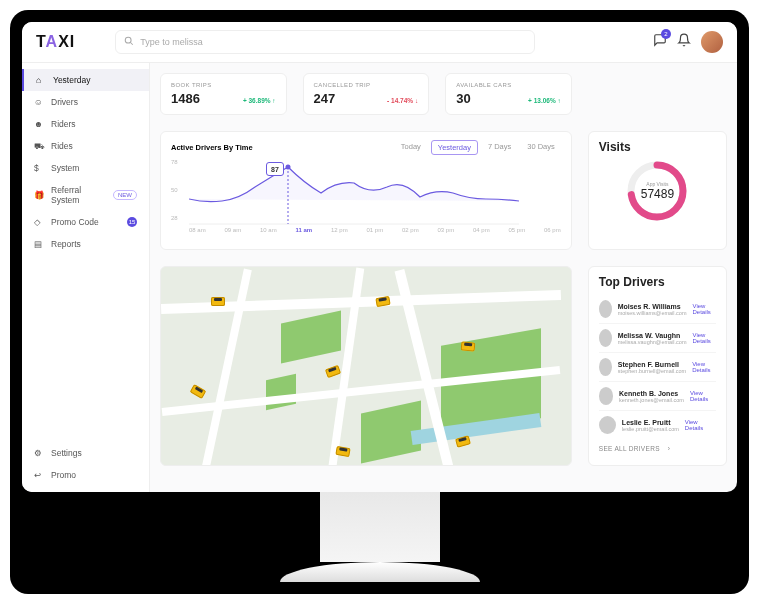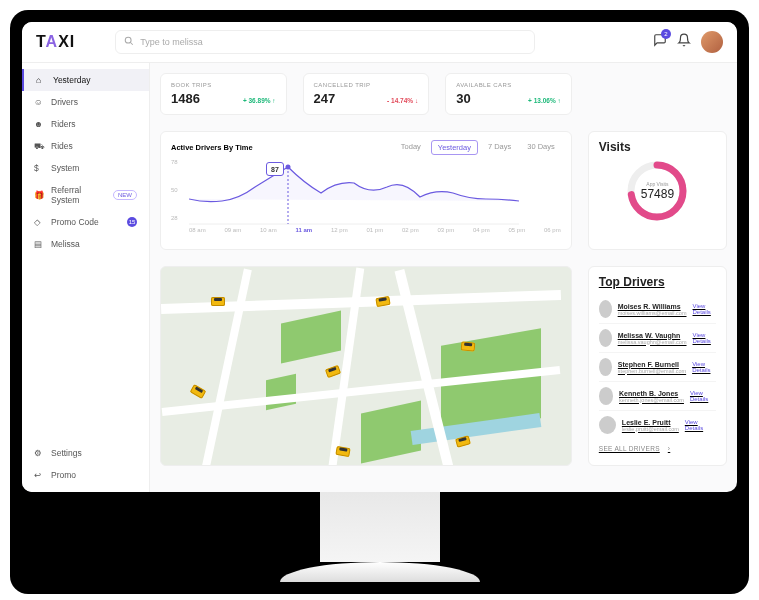--- a/index.html
+++ b/index.html
@@ -57,21 +57,21 @@
 .donut-lab { font-size:5px; color:#999; }
 .donut-val { font-size:12px; font-weight:400; color:#222; }
 
 .map-card { grid-column: 1 / 4; padding:0; height:200px; position:relative; overflow:hidden; background:#e8ede4; }
 .mroad { position:absolute; background:#fff; }
 .mpark { position:absolute; background:#8fc96f; }
 .mwater { position:absolute; background:#9fd4e0; }
 .taxi { position:absolute; width:14px; height:9px; background:#f2b90f; border-radius:2px; box-shadow:inset 0 0 0 1px #c28c00; }
 .taxi::before { content:""; position:absolute; top:1px; left:3px; width:8px; height:3px; background:#333; border-radius:1px; }
 
-.drivers-card { grid-column: 4 / 5; height:200px;text-decoration:underline; }
+.drivers-card { grid-column: 4 / 5; height:200px; }
 .driver-item { display:flex; align-items:center; gap:6px; padding:5px 0; border-bottom:1px solid #f4f4f4; }
 .driver-item:last-of-type { border-bottom:none; }
 .dava { width:18px; height:18px; border-radius:50%; background:#ccc; }
 .dinfo { flex:1; }
 .dname { font-size:7px; font-weight:700; color:#222; }
 .demail { font-size:5.5px; color:#aaa; }
 .dlink { font-size:6px; color:#5b4be0; cursor:pointer; }
 .see-all { font-size:6.5px; color:#888; letter-spacing:0.3px; padding-top:6px; cursor:pointer; display:flex; gap:8px; align-items:center; }
 </style>
 </head>
@@ -135,21 +135,21 @@
             <span>Referral System</span>
             <span class="nav-pill">NEW</span>
           </div>
   <div class="nav-item">
             <span class="nico">◇</span>
             <span>Promo Code</span>
             <span class="nav-dot">15</span>
           </div>
   <div class="nav-item">
             <span class="nico">▤</span>
-            <span>Melissa</span>
+            <span>Reports</span>
           </div>
   <div class="sidebar-spacer"></div>
   <div class="nav-item">
             <span class="nico">⚙</span>
             <span>Settings</span>
           </div>
   <div class="nav-item">
             <span class="nico">↩</span>
             <span>Promo</span>
           </div>

